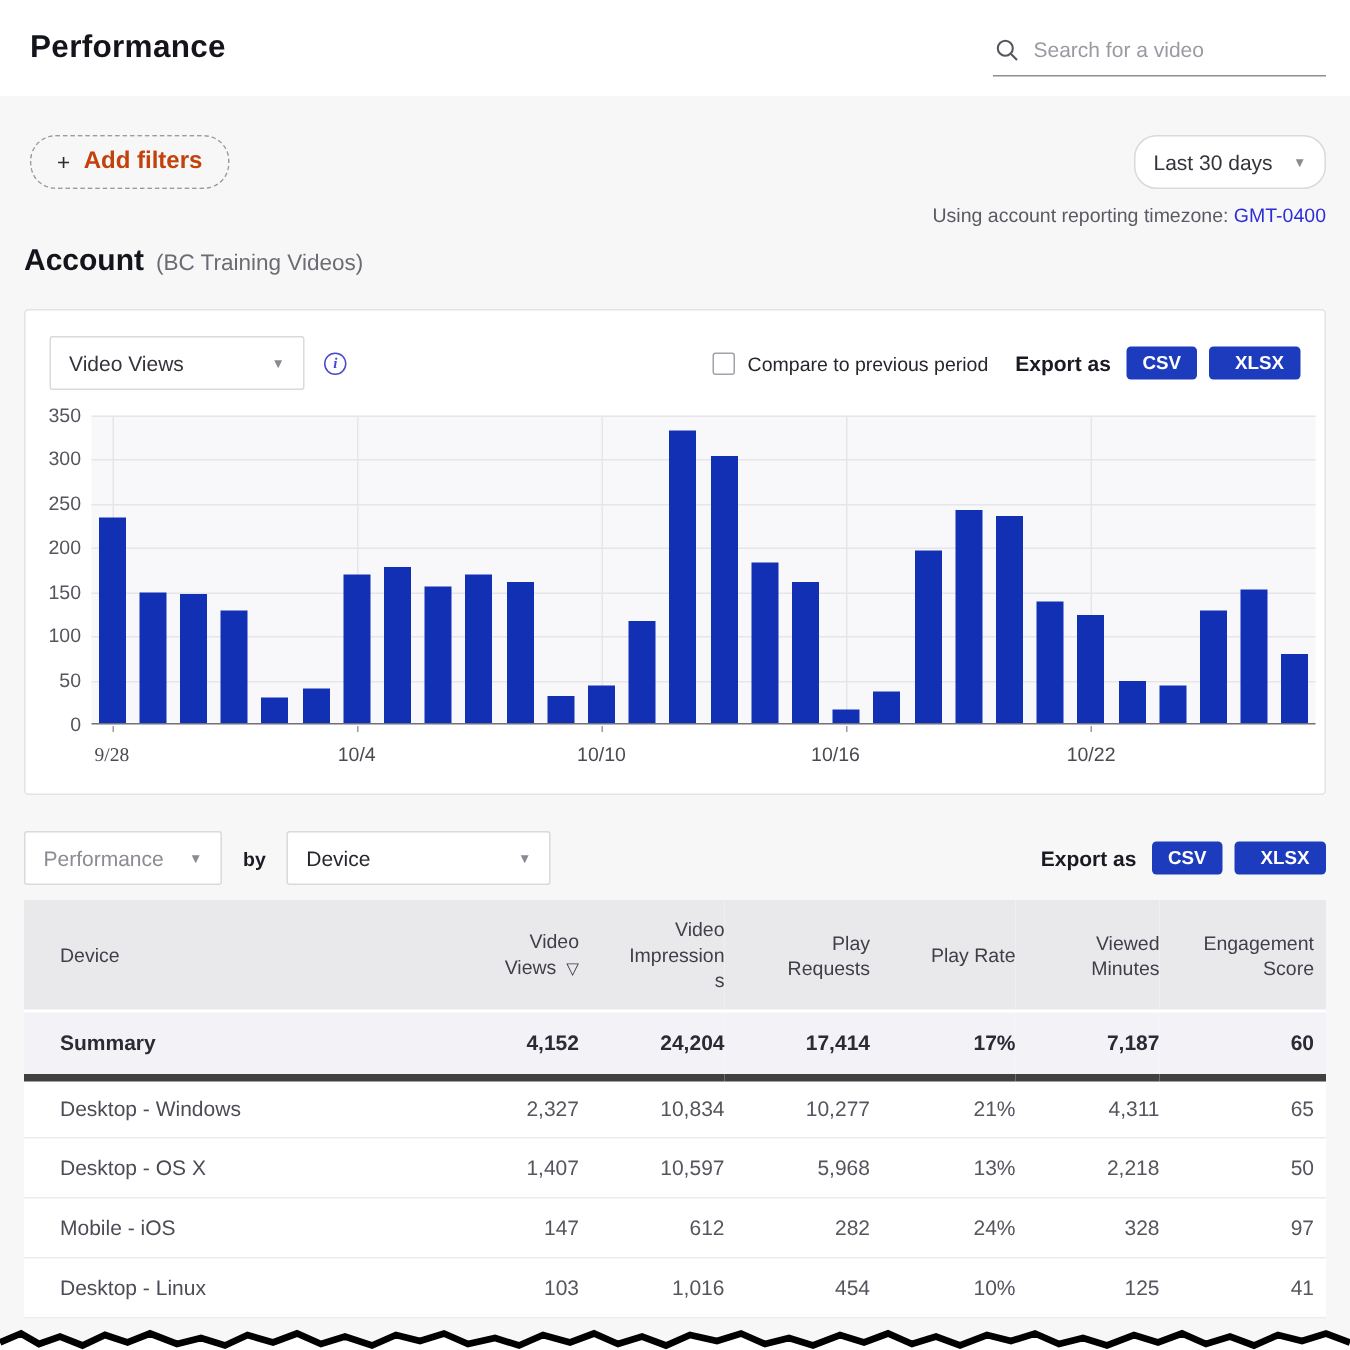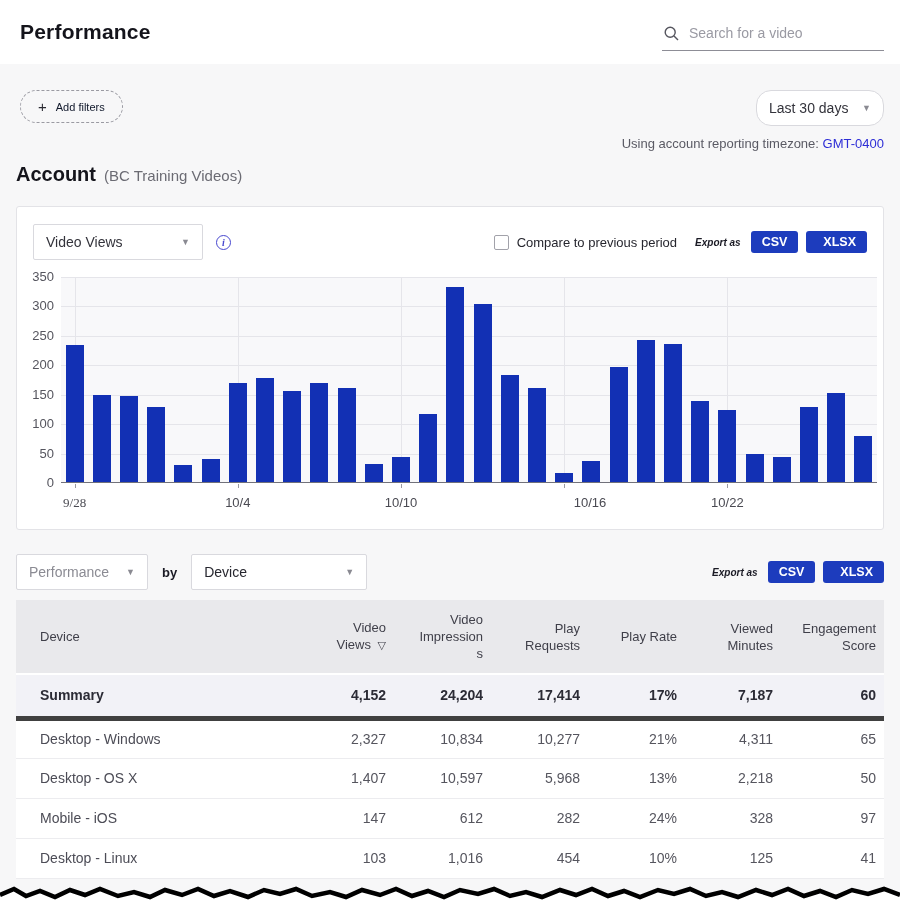--- a/index.html
+++ b/index.html
@@ -12,42 +12,42 @@
   .search-wrap { display:flex; align-items:center; gap:10px; width:222px; border-bottom:1px solid #8d8d96; padding:6px 2px 9px 2px; margin-top:6px; }
   .search-wrap svg { flex:0 0 auto; }
   .search-input { border:none; outline:none; background:transparent; font-size:14px; color:#3c3c44; width:100%; font-family:"Liberation Sans", sans-serif; }
   .search-input::placeholder { color:#9a9aa3; }
 
   
   .content { padding:0 16px; }
   .filters-row { display:flex; justify-content:space-between; align-items:flex-start; margin-top:26px; }
   .add-filters { margin-left:4px; display:inline-flex; align-items:center; gap:9px; border:1.5px dashed #9a9aa2; border-radius:17px; padding:8px 17px; background:transparent; cursor:pointer; font-family:"Liberation Sans", sans-serif; }
   .add-filters .plus { font-size:15px; color:#2a2a32; font-weight:400; line-height:1; }
-  .add-filters .lbl { font-size:11px; font-weight:400; color:#0f172a; }
+  .add-filters .lbl { font-size:16px; font-weight:700; color:#c2410c; }
   .right-col { display:flex; flex-direction:column; align-items:flex-end; gap:10px; }
   .select-box { background:#fff; border:1px solid #d9d9de; border-radius:2px; height:36px; display:flex; align-items:center; justify-content:space-between; padding:0 12px; font-size:14px; color:#33333b; cursor:pointer; }
   .select-box .caret { font-size:9px; color:#8a8a92; }
   .daterange { width:128px;border-radius:15px; }
   .tz-line { font-size:13px; color:#5a5a64; }
   .tz-line a { color:#2d2dd6; text-decoration:none; cursor:pointer; }
 
   .section-heading { margin-top:12px; display:flex; align-items:baseline; gap:8px; }
   .section-heading .h { font-size:20px; font-weight:800; color:#14141b; }
   .section-heading .sub { font-size:15px; color:#6b6b73; }
 
   
   .card { position:relative; margin-top:20px; background:#fff; border:1px solid #e3e3e7; border-radius:3px; height:324px; }
   .card-header { position:absolute; top:17px; left:16px; right:16px; display:flex; align-items:center; }
   .metric-select { width:170px; }
   .info-icon { margin-left:13px; width:15px; height:15px; border:1.5px solid #4747cf; border-radius:50%; color:#4747cf; font-size:10px; font-style:italic; font-weight:700; display:inline-flex; align-items:center; justify-content:center; font-family:"Liberation Serif", serif; cursor:pointer; }
   .card-header .spacer { flex:1; }
   .compare-wrap { display:flex; align-items:center; gap:8px; margin-right:18px; cursor:pointer; }
   .checkbox { width:15px; height:15px; border:1.5px solid #a2a2aa; border-radius:2px; background:#fff; }
   .compare-lbl { font-size:13px; color:#26262e; }
-  .export-lbl { font-size:10px; font-weight:600; color:#1a1a24; margin-right:10px;font-style:italic; }
+  .export-lbl { font-size:14px; font-weight:600; color:#1a1a24; margin-right:10px; }
   .btn-export { background:#1d3cbd; color:#fff; border:none; border-radius:3px; font-size:12.5px; font-weight:700; padding:4px 11px; height:22px; line-height:14px; cursor:pointer; font-family:"Liberation Sans", sans-serif; }
   .btn-export + .btn-export { margin-left:8px;padding-left:17px; }
 
   
   .plot { position:absolute; left:44px; top:70px; width:816px; height:206px; background:#f8f8fa; border-bottom:1px solid #71717a; }
   .gridline-h { position:absolute; left:0; width:100%; height:1px; background:#e5e5ea; }
   .gridline-v { position:absolute; top:0; width:1px; height:100%; background:#e5e5ea; }
   .bar { position:absolute; bottom:0; width:18px; background:#1230b4; }
   .ytick-label { position:absolute; left:0; width:37px; text-align:right; font-size:13px; color:#55555e; line-height:16px; }
   .xtick-label { position:absolute; top:288px; font-size:13px; color:#4a4a52; transform:translateX(-50%); }
@@ -185,21 +185,21 @@
         <div class="ytick-label" style="top: 120.857px;">250</div>
         <div class="ytick-label" style="top: 91.4286px;">300</div>
         <div class="ytick-label" style="top: 62px;">350</div>
         <div class="xtick-mark" style="left: 57.6px;"></div>
         <div class="xtick-label" style="left: 57.6px; font-family: Liberation Serif, serif;">9/28</div>
         <div class="xtick-mark" style="left: 220.8px;"></div>
         <div class="xtick-label" style="left: 220.8px;">10/4</div>
         <div class="xtick-mark" style="left: 384px;"></div>
         <div class="xtick-label" style="left: 384px;">10/10</div>
         <div class="xtick-mark" style="left: 547.2px;"></div>
-        <div class="xtick-label" style="left: 573px;">10/16</div>
+        <div class="xtick-label" style="left: 540px;">10/16</div>
         <div class="xtick-mark" style="left: 710.4px;"></div>
         <div class="xtick-label" style="left: 710.4px;">10/22</div>
       </div>
   </div>
 
   <div class="breakdown-row">
     <div class="select-box primary-select">
       <span>Performance</span>
       <span class="caret">▼</span>
     </div>

